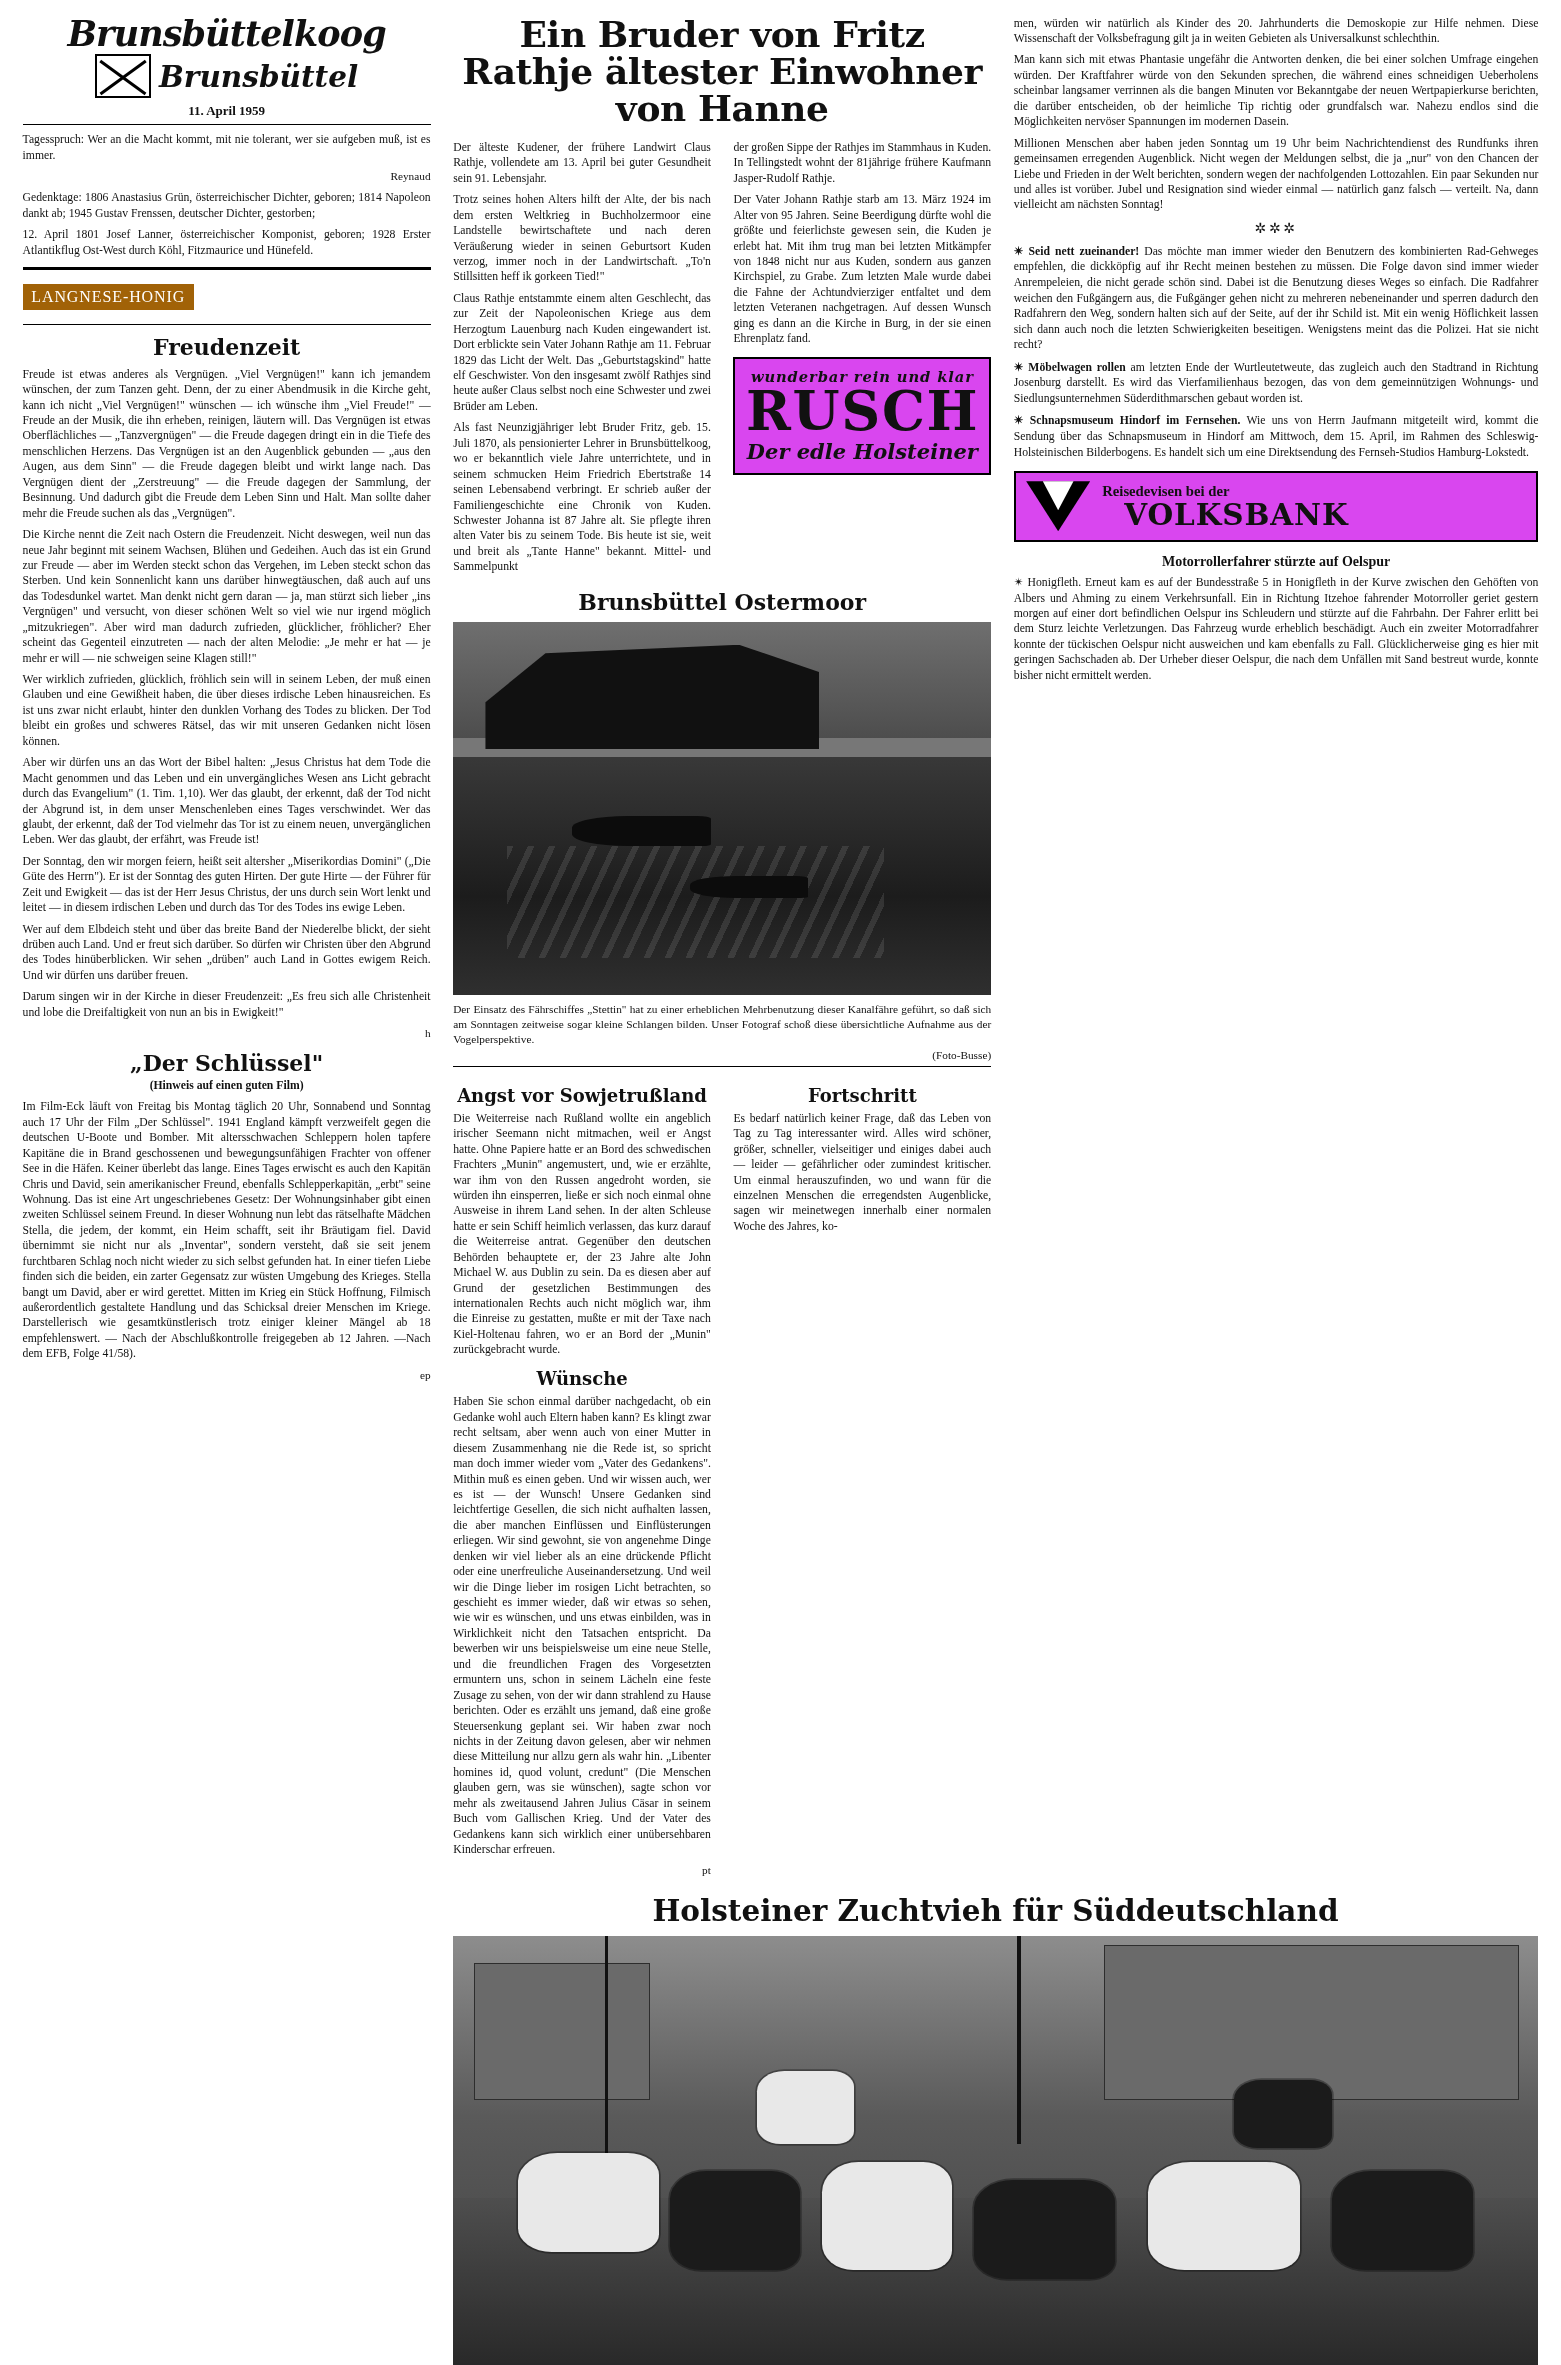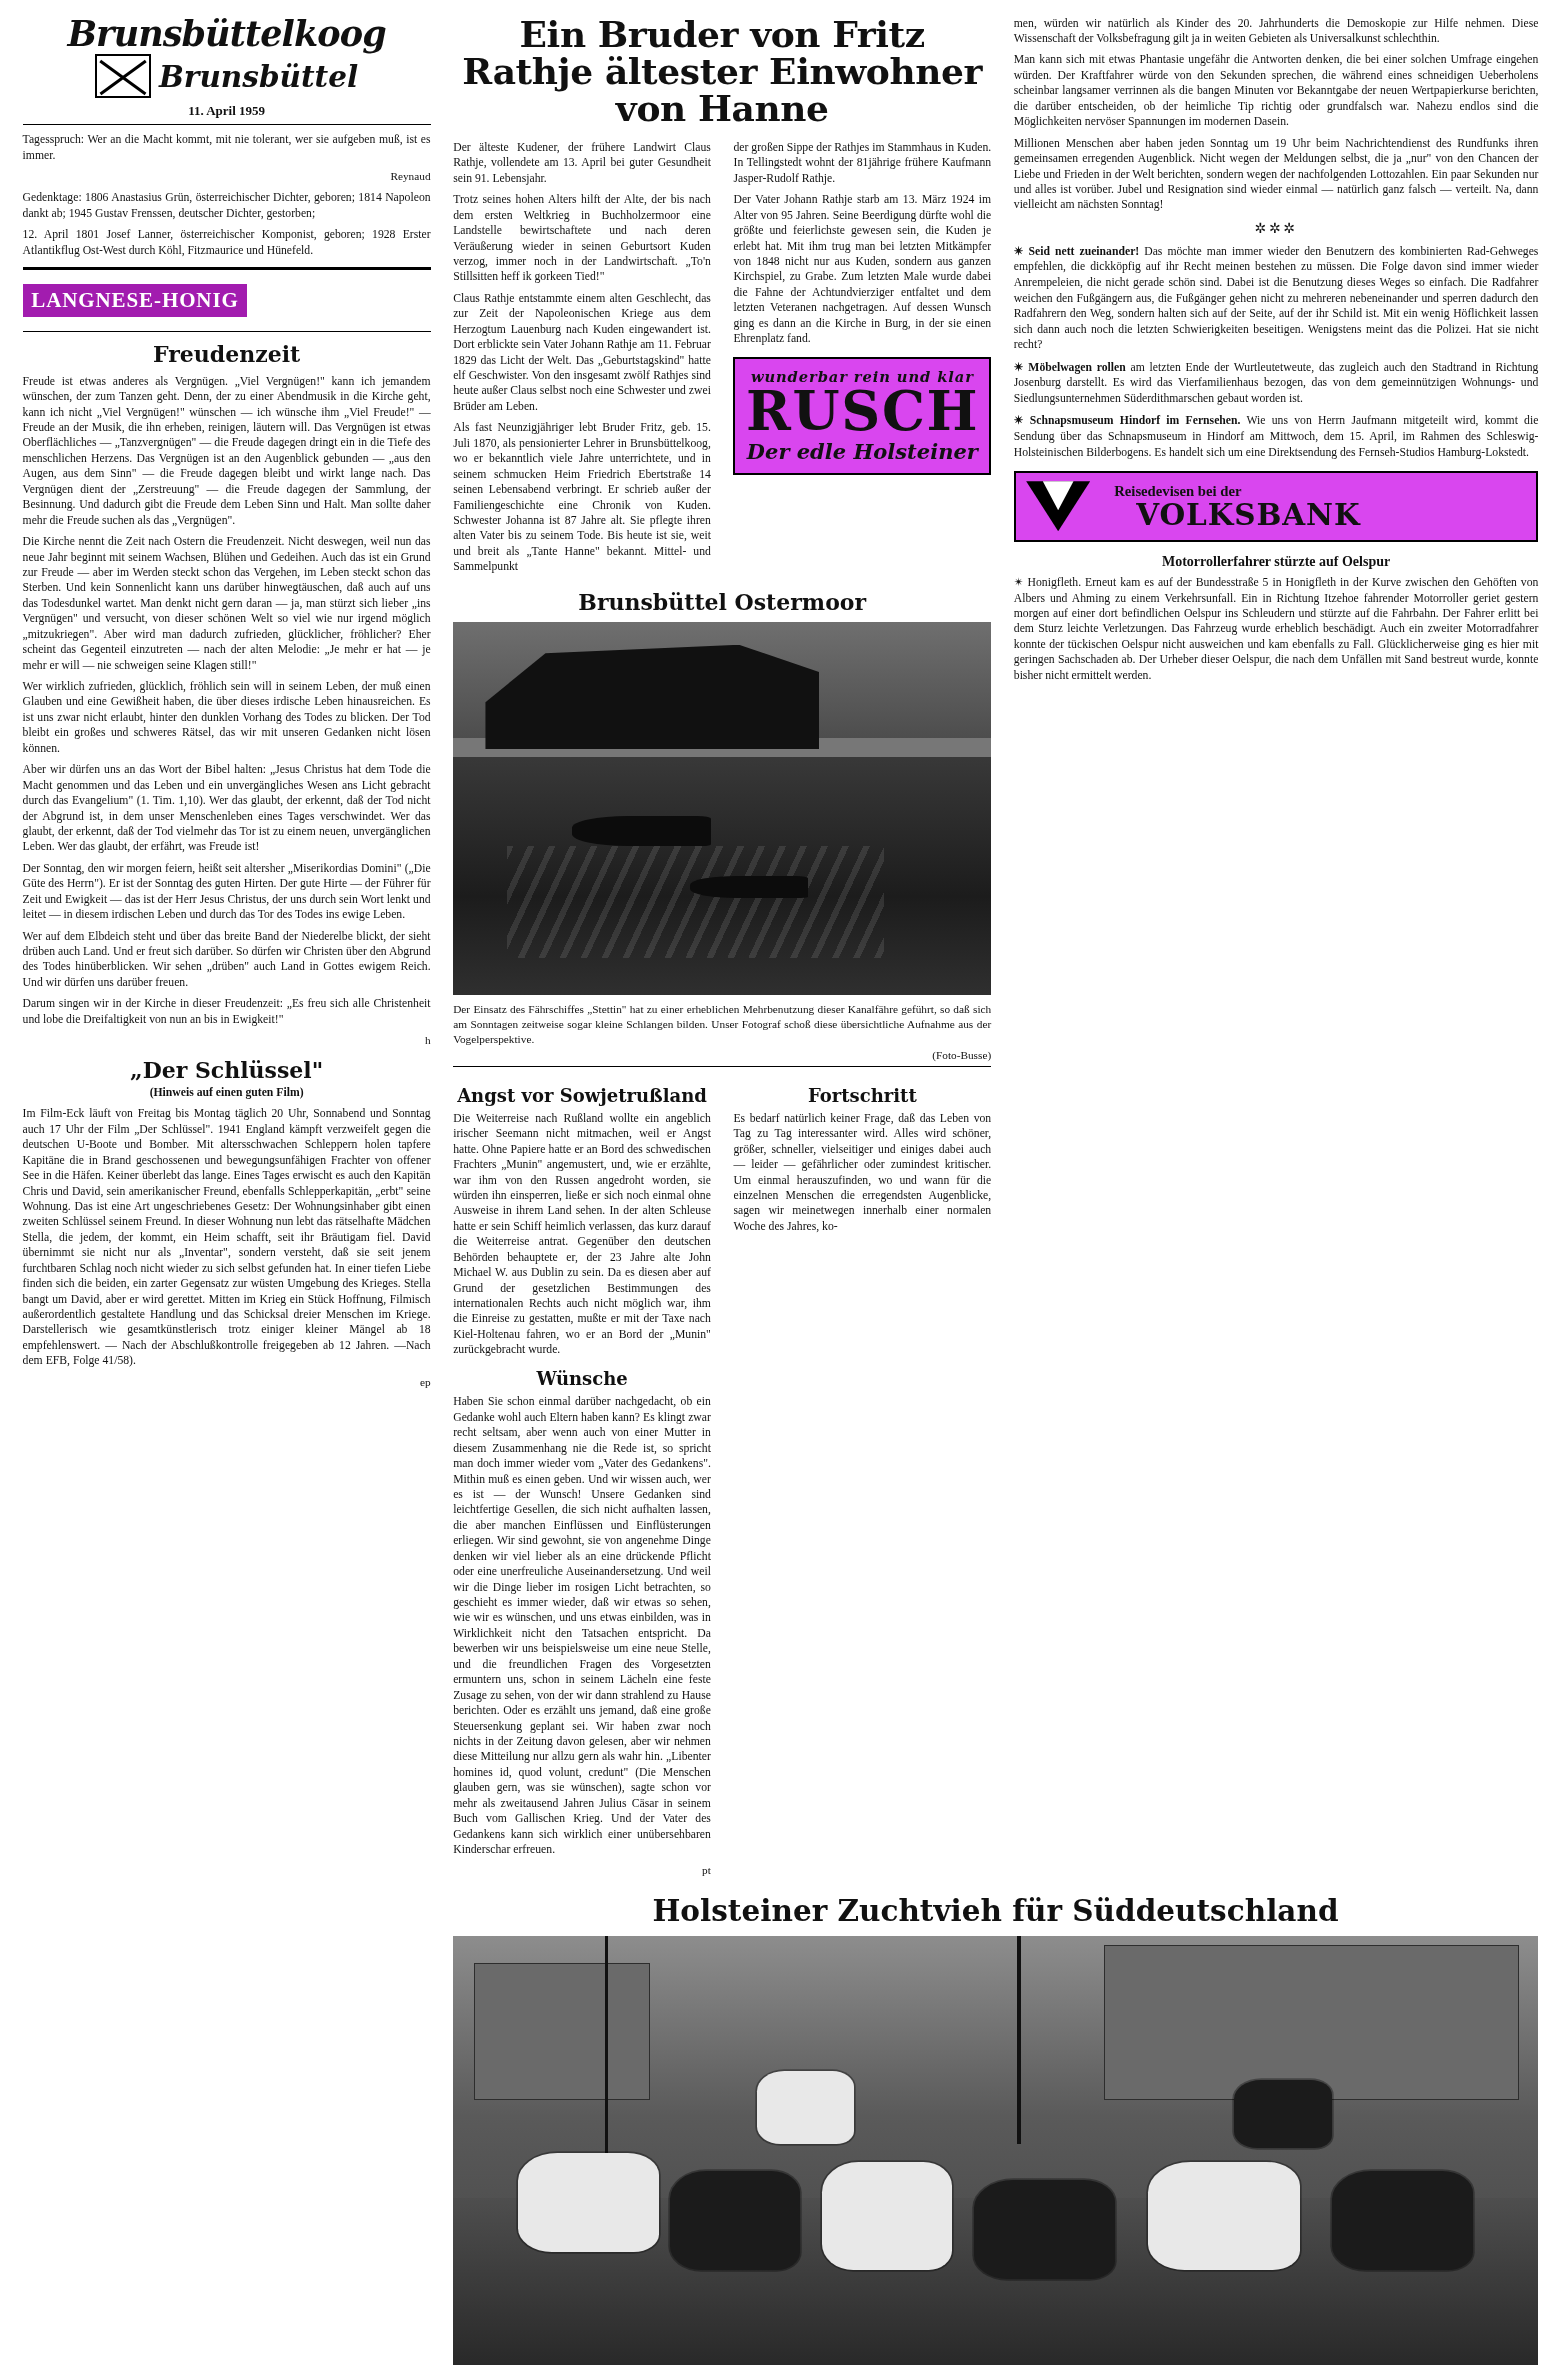--- a/index.html
+++ b/index.html
@@ -20,21 +20,21 @@
   .mh-emblem:before,.mh-emblem:after{content:"";position:absolute;left:-1.7px;top:50%;width:56px;height:2.6px;background:#000;transform-origin:center;}
   .mh-emblem:before{transform:rotate(36deg);}
   .mh-emblem:after{transform:rotate(-36deg);}
   .mh-date{text-align:center;font-weight:bold;font-size:13px;margin-top:5.2px;}
   .rule-thin{border-top:1.7px solid #000;margin:5.2px 0 7px 0;}
   .rule-thick{border-top:3.5px solid #000;margin:8.7px 0 8.7px 0;}
 
   .blk{font-size:11.7px;line-height:1.32;text-align:justify;}
   .blk p{margin:0 0 6px 0;}
 
-  .band{background:#a21caf;color:#fff;font-weight:bold;font-size:21px;letter-spacing:0.9px;padding:4.3px 8.7px;display:inline-block;margin:5.2px 0 8.7px 0;}
+  .band{background:#a16207;color:#fff;font-weight:normal;font-size:16px;letter-spacing:0.9px;padding:4.3px 8.7px;display:inline-block;margin:5.2px 0 8.7px 0;}
 
   h2.sec{font-family:"DejaVu Serif",serif;text-align:center;font-size:22px;font-weight:bold;margin:8.7px 0 7px 0;}
   h3.sec{font-family:"DejaVu Serif",serif;text-align:center;font-size:18px;font-weight:bold;margin:10.4px 0 5.2px 0;}
   .subhead{text-align:center;font-weight:bold;font-size:11.7px;margin:-3.5px 0 7px 0;}
 
   .headline{font-family:"DejaVu Serif",serif;font-weight:bold;font-size:36px;line-height:1.04;text-align:center;margin:0 0 12px 0;letter-spacing:-0.4px;}
   .headline2{font-family:"DejaVu Serif",serif;font-weight:bold;font-size:29.5px;line-height:1.05;text-align:center;margin:12px 0 8.7px 0;}
 
   .photo{width:100%;background:#2b2b2b;position:relative;overflow:hidden;}
   .photo .sky{position:absolute;left:0;right:0;top:0;height:34%;background:linear-gradient(180deg,#6f6f6f,#4a4a4a);}
@@ -55,21 +55,21 @@
 
   .caption{font-size:11.3px;line-height:1.3;text-align:justify;margin-top:7px;}
   .credit{text-align:right;font-size:11.3px;margin-top:2.6px;}
 
   
   .ad{border:2.6px solid #000;padding:8.7px 10.4px;margin:10.4px 0;background:#d946ef;}
   .ad-rusch{text-align:center;}
   .ad-rusch .top{font-family:"DejaVu Serif",serif;font-weight:bold;font-style:italic;font-size:14.7px;letter-spacing:0.9px;margin-bottom:1.7px;}
   .ad-rusch .brand{font-family:"DejaVu Serif",serif;font-weight:bold;font-size:54px;letter-spacing:1.7px;line-height:.95;}
   .ad-rusch .bot{font-family:"DejaVu Serif",serif;font-weight:bold;font-style:italic;font-size:21px;margin-top:1.7px;}
-  .ad-bank{display:flex;align-items:center;gap:24px;}
+  .ad-bank{display:flex;align-items:center;gap:12px;}
   .ad-bank .vmark{width:64px;height:50px;flex:0 0 auto;position:relative;}
   .ad-bank .vmark:before{content:"";position:absolute;inset:0;background:#000;clip-path:polygon(0 0,100% 0,50% 100%);}
   .ad-bank .vmark:after{content:"";position:absolute;left:26%;top:0;width:48%;height:58%;background:#fff;clip-path:polygon(0 0,100% 0,50% 100%);}
   .ad-bank .t1{font-size:14.7px;font-weight:bold;}
   .ad-bank .t2{font-family:"DejaVu Serif",serif;font-size:29.5px;font-weight:bold;letter-spacing:0.9px;line-height:1;margin-left:22px;}
 
   .item{font-size:11.7px;line-height:1.33;text-align:justify;margin:0 0 7px 0;}
   .star{font-weight:bold;}
   .sep{text-align:center;letter-spacing:2.6px;margin:7px 0;}
   .end{text-align:right;font-size:11.3px;}

